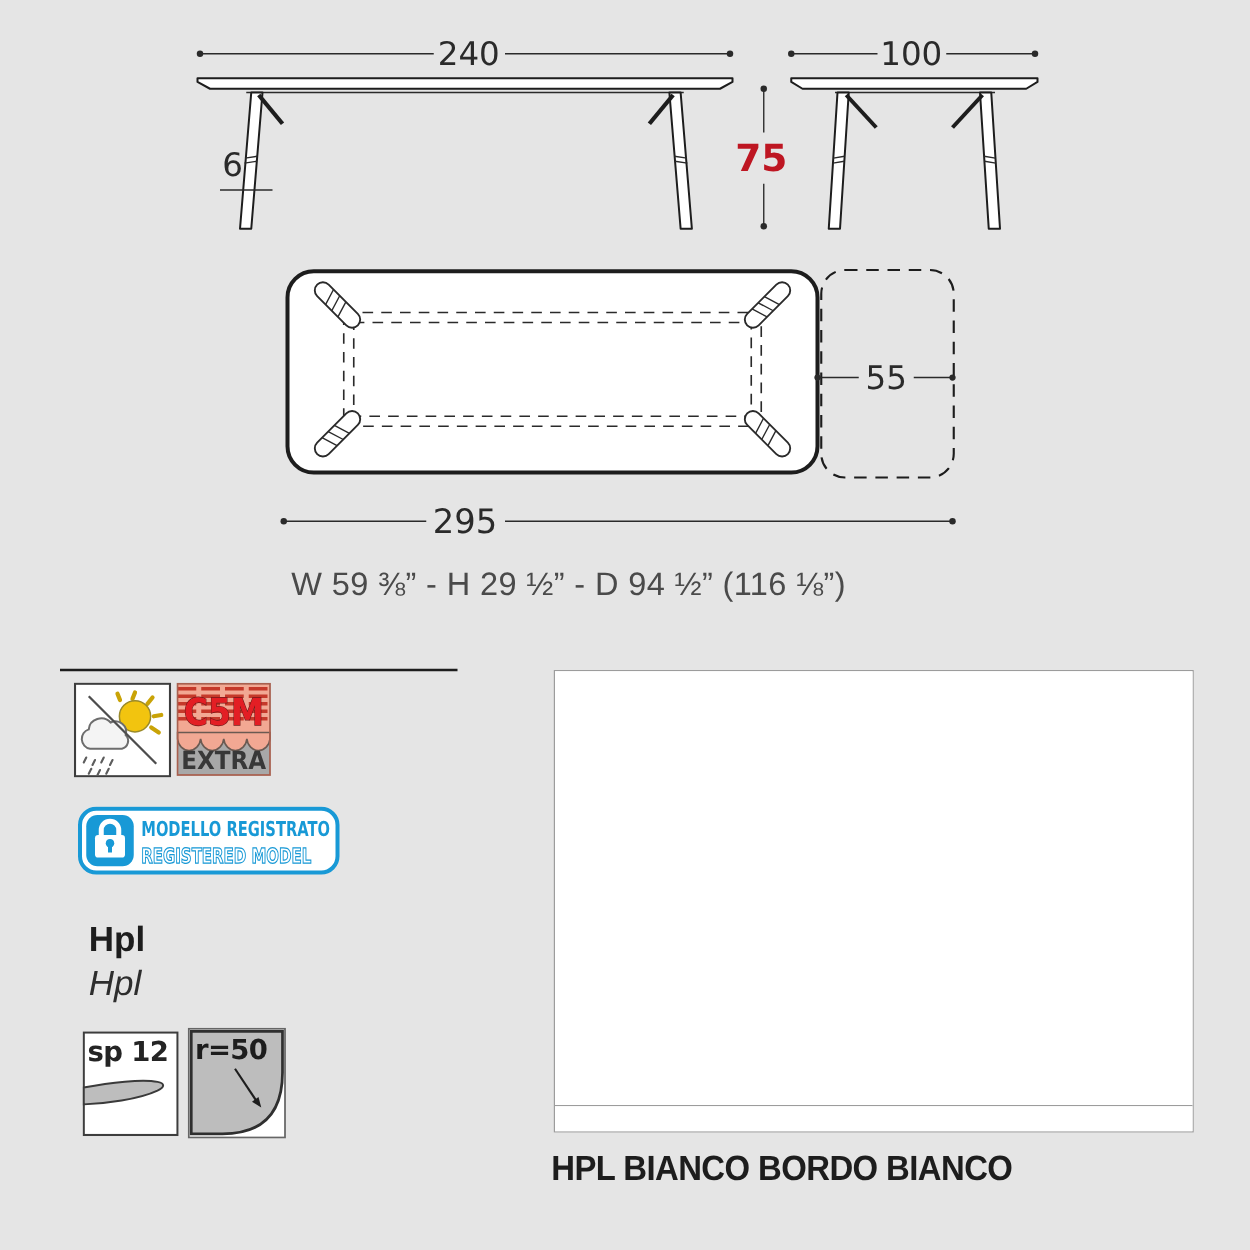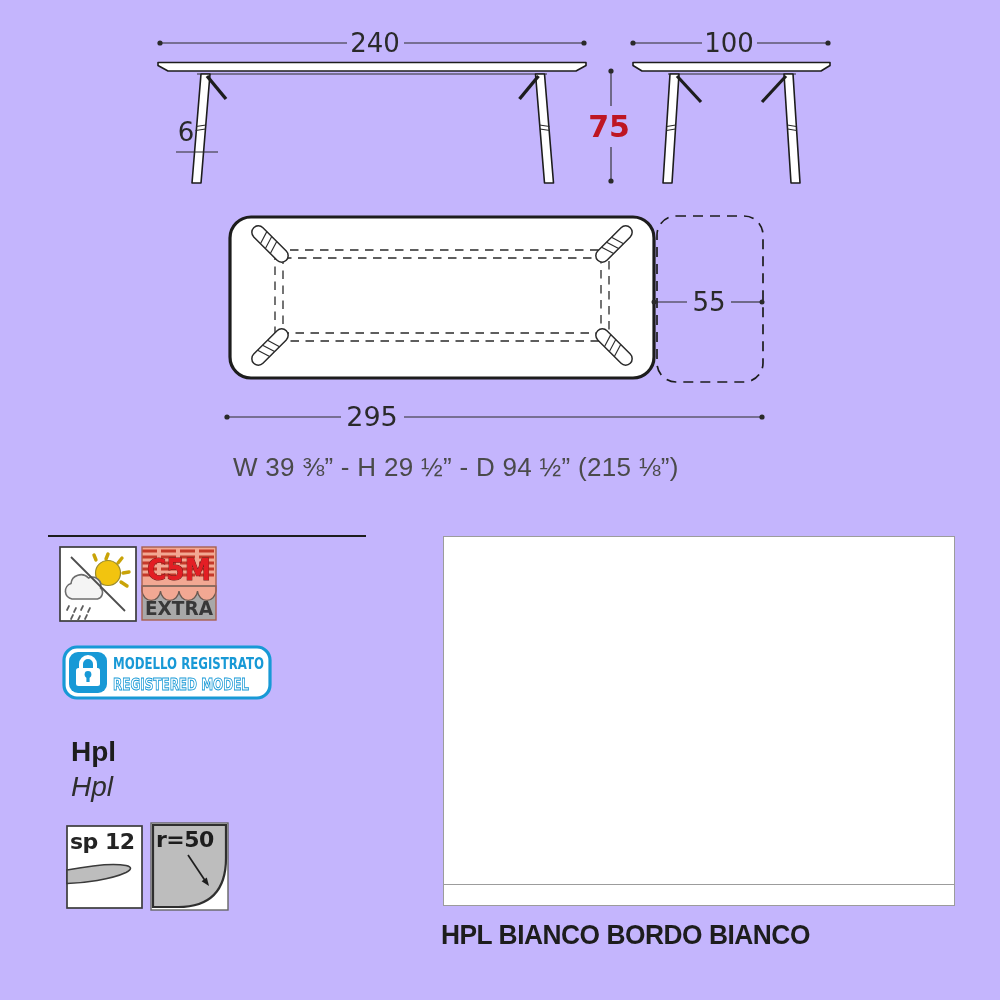--- a/index.html
+++ b/index.html
@@ -1,16 +1,16 @@
 <!DOCTYPE html>
 <html><head>
 <meta charset="utf-8">
 <style>
   html,body{margin:0;padding:0;background:#ffffff;}
-  #stage{position:relative;width:1000px;height:1000px;background:#c4b5fd;overflow:hidden;
+  #stage{position:relative;width:1000px;height:1000px;background:#e5e5e5;overflow:hidden;
          font-family:"Liberation Sans",sans-serif;}
   svg text{font-family:"DejaVu Sans","Liberation Sans",sans-serif;}
   .dimtxt{font-size:26px;fill:#2a2a2a;}
   .dimred{font-size:30px;font-weight:bold;fill:#be1622;}
   .drawline{stroke:#1d1d1d;stroke-width:1.6;fill:#ffffff;stroke-linejoin:round;}
   .thin{stroke:#2a2a2a;stroke-width:1.1;fill:none;}
   #imperial{position:absolute;left:233px;top:452px;font-size:26px;color:#4a4a4a;
             letter-spacing:0.3px;font-family:"Liberation Sans",sans-serif;}
   #divider{position:absolute;left:48px;top:535px;width:318px;height:2px;background:#1d1d1d;}
   .absbox{position:absolute;}
@@ -138,21 +138,21 @@
       <g>
         <line x1="227" y1="417" x2="341" y2="417" class="thin"></line>
         <line x1="404" y1="417" x2="762" y2="417" class="thin"></line>
         <circle cx="227" cy="417" r="2.6" fill="#2a2a2a"></circle>
         <circle cx="762" cy="417" r="2.6" fill="#2a2a2a"></circle>
         <text x="372" y="426" text-anchor="middle" class="dimtxt" style="font-size:27px">295</text>
       </g>
     </g>
   </svg>
 
-  <div id="imperial">W 39 ⅜” - H 29 ½”  - D 94 ½” (215 ⅛”)</div>
+  <div id="imperial">W 59 ⅜” - H 29 ½”  - D 94 ½” (116 ⅛”)</div>
 
   <div id="divider"></div>
 
   <svg class="absbox" style="left:59px;top:546px" width="78" height="76" viewBox="0 0 78 76">
     <rect x="1" y="1" width="76" height="74" fill="#ffffff" stroke="#3d3d3d" stroke-width="1.7"></rect>
     <g stroke="#c9a307" stroke-width="3.4" stroke-linecap="round">
       <line x1="49" y1="8" x2="47" y2="13"></line>
       <line x1="63" y1="12" x2="59" y2="17"></line>
       <line x1="70" y1="26" x2="64" y2="27"></line>
       <line x1="68" y1="40" x2="62" y2="36"></line>

